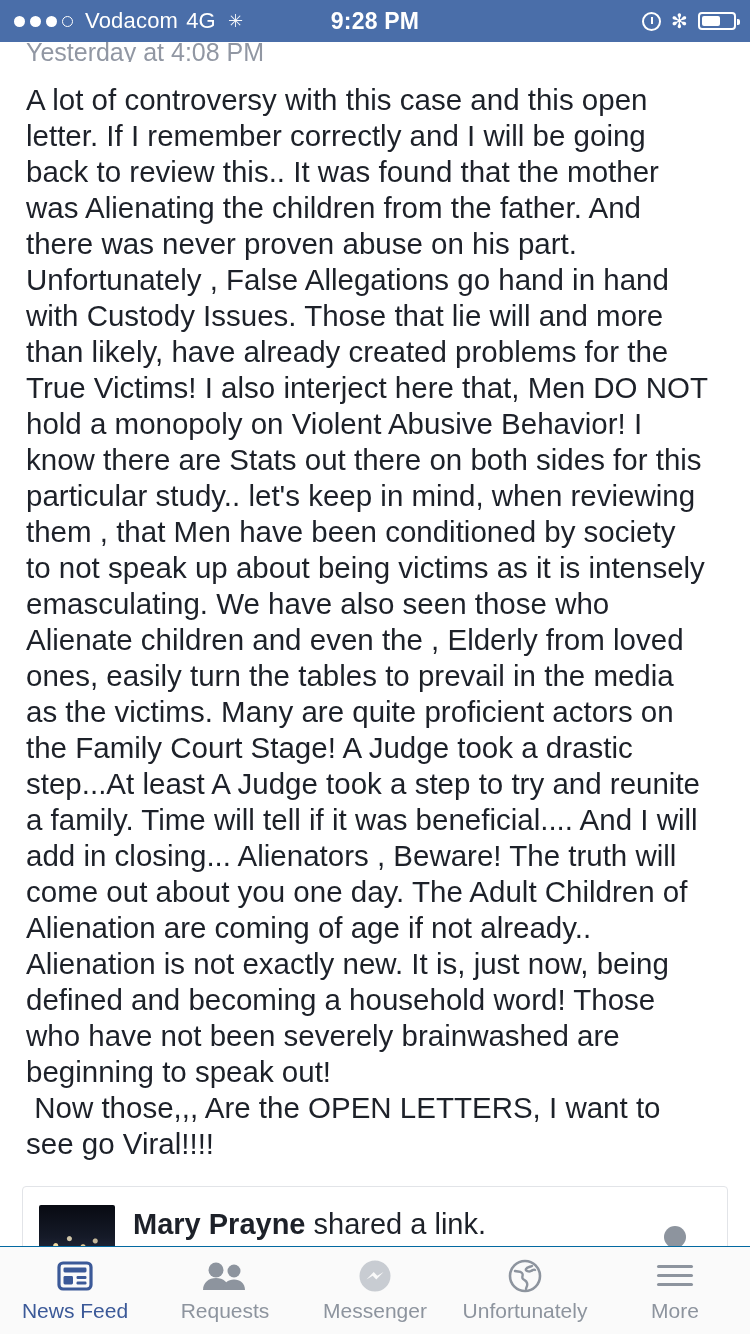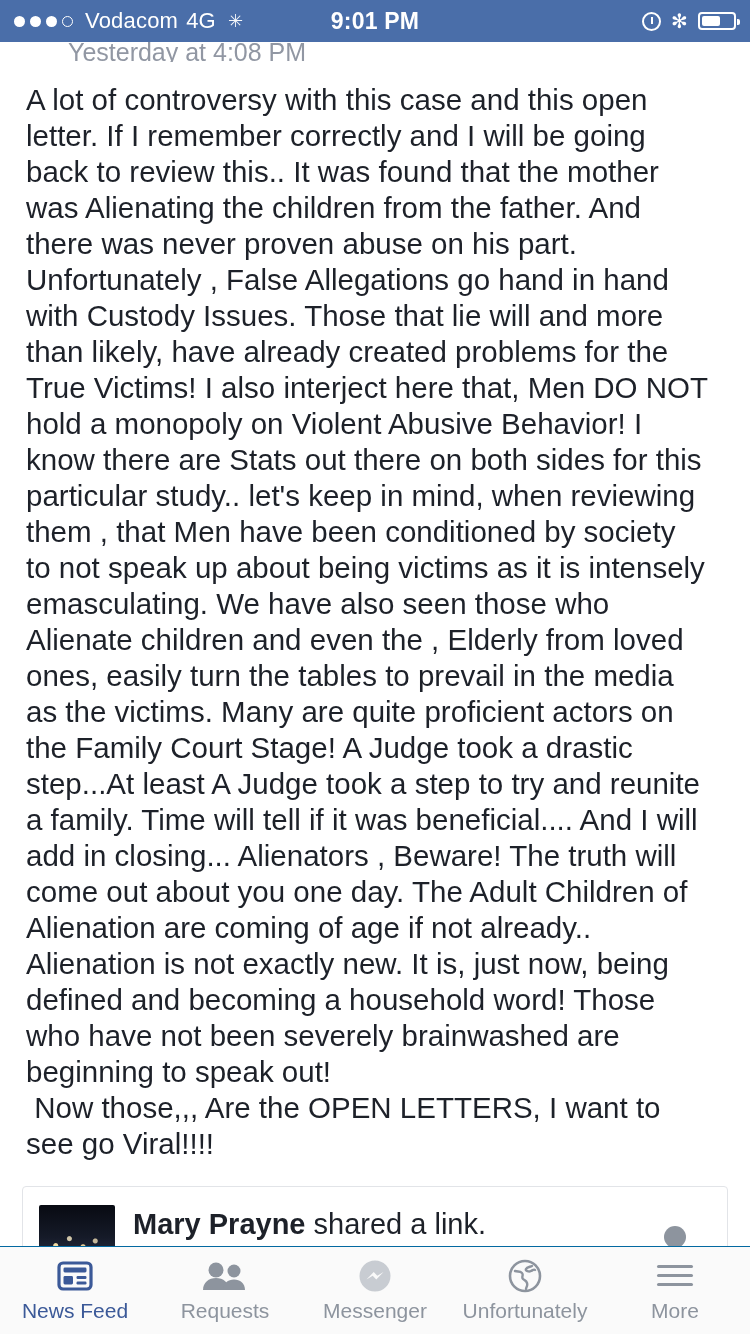--- a/index.html
+++ b/index.html
@@ -30,21 +30,21 @@
   .alarm-ico:after { content:""; position:absolute; left:7px; top:3px; width:2px; height:7px; background:#fff; }
   .bt-ico { font-size:20px; }
   .batt { width:38px; height:18px; border:2px solid #fff; border-radius:4px; position:relative; }
   .batt:after { content:""; position:absolute; right:-6px; top:5px; width:3px; height:6px; background:#fff; border-radius:0 2px 2px 0; }
   .batt-fill { position:absolute; left:2px; top:2px; bottom:2px; width:18px; background:#fff; border-radius:2px; }
 
   
   .content { position:absolute; top:42px; left:0; right:0; bottom:88px; overflow:hidden; background:#fff; }
   .clipped-meta {
     padding:2px 10px 0 26px; color:#9197a3; font-size:25px;
-    height:26px; overflow:hidden; position:relative; top:-6px;margin-left:42px;
+    height:26px; overflow:hidden; position:relative; top:-6px;
   }
   .post-text {
     padding:14px 42px 6px 26px;
     font-size:29.5px; line-height:36px; color:#1d2129;
     white-space:pre-wrap; word-wrap:break-word;
   }
 
   
   .attach {
     margin:18px 22px 0 22px; border:1px solid #e2e4e8; border-radius:4px;
@@ -101,21 +101,21 @@
       <span class="dots">
         <span class="dot"></span>
           <span class="dot"></span>
           <span class="dot"></span>
           <span class="dot hollow"></span>
       </span>
       <span class="carrier">Vodacom</span>
       <span class="net">4G</span>
       <span class="spinner">✳</span>
     </div>
-    <div class="sb-center">9:01 PM</div>
+    <div class="sb-center">9:28 PM</div>
     <div class="sb-right">
       <span class="alarm-ico"></span>
       <span class="bt-ico">✻</span>
       <span class="batt">
           <span class="batt-fill"></span>
         </span>
     </div>
   </div>
 
   <div class="content">

